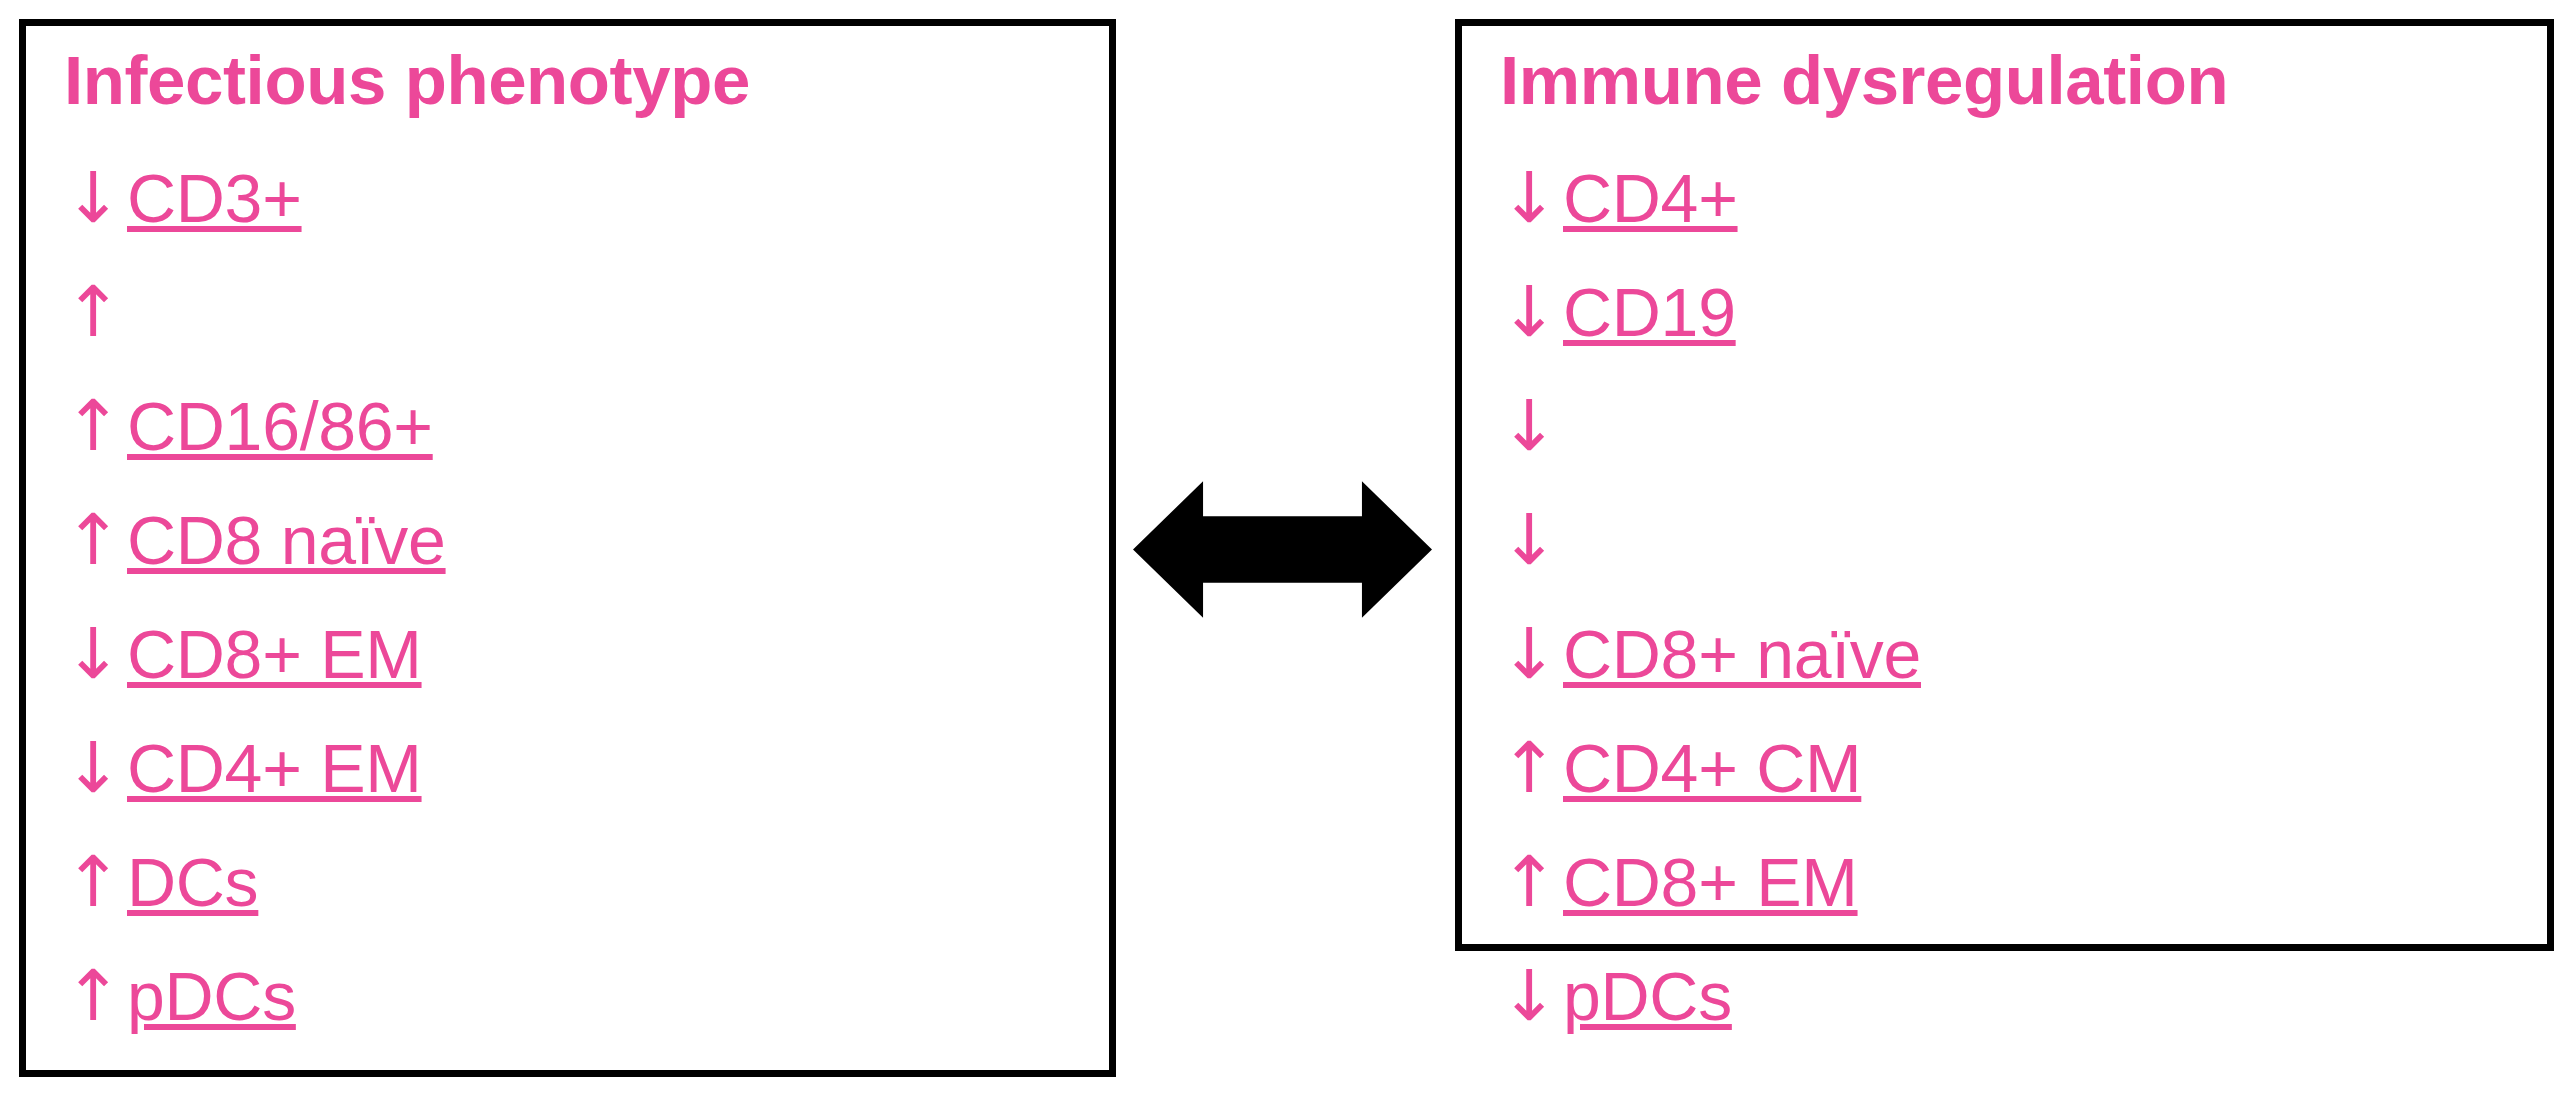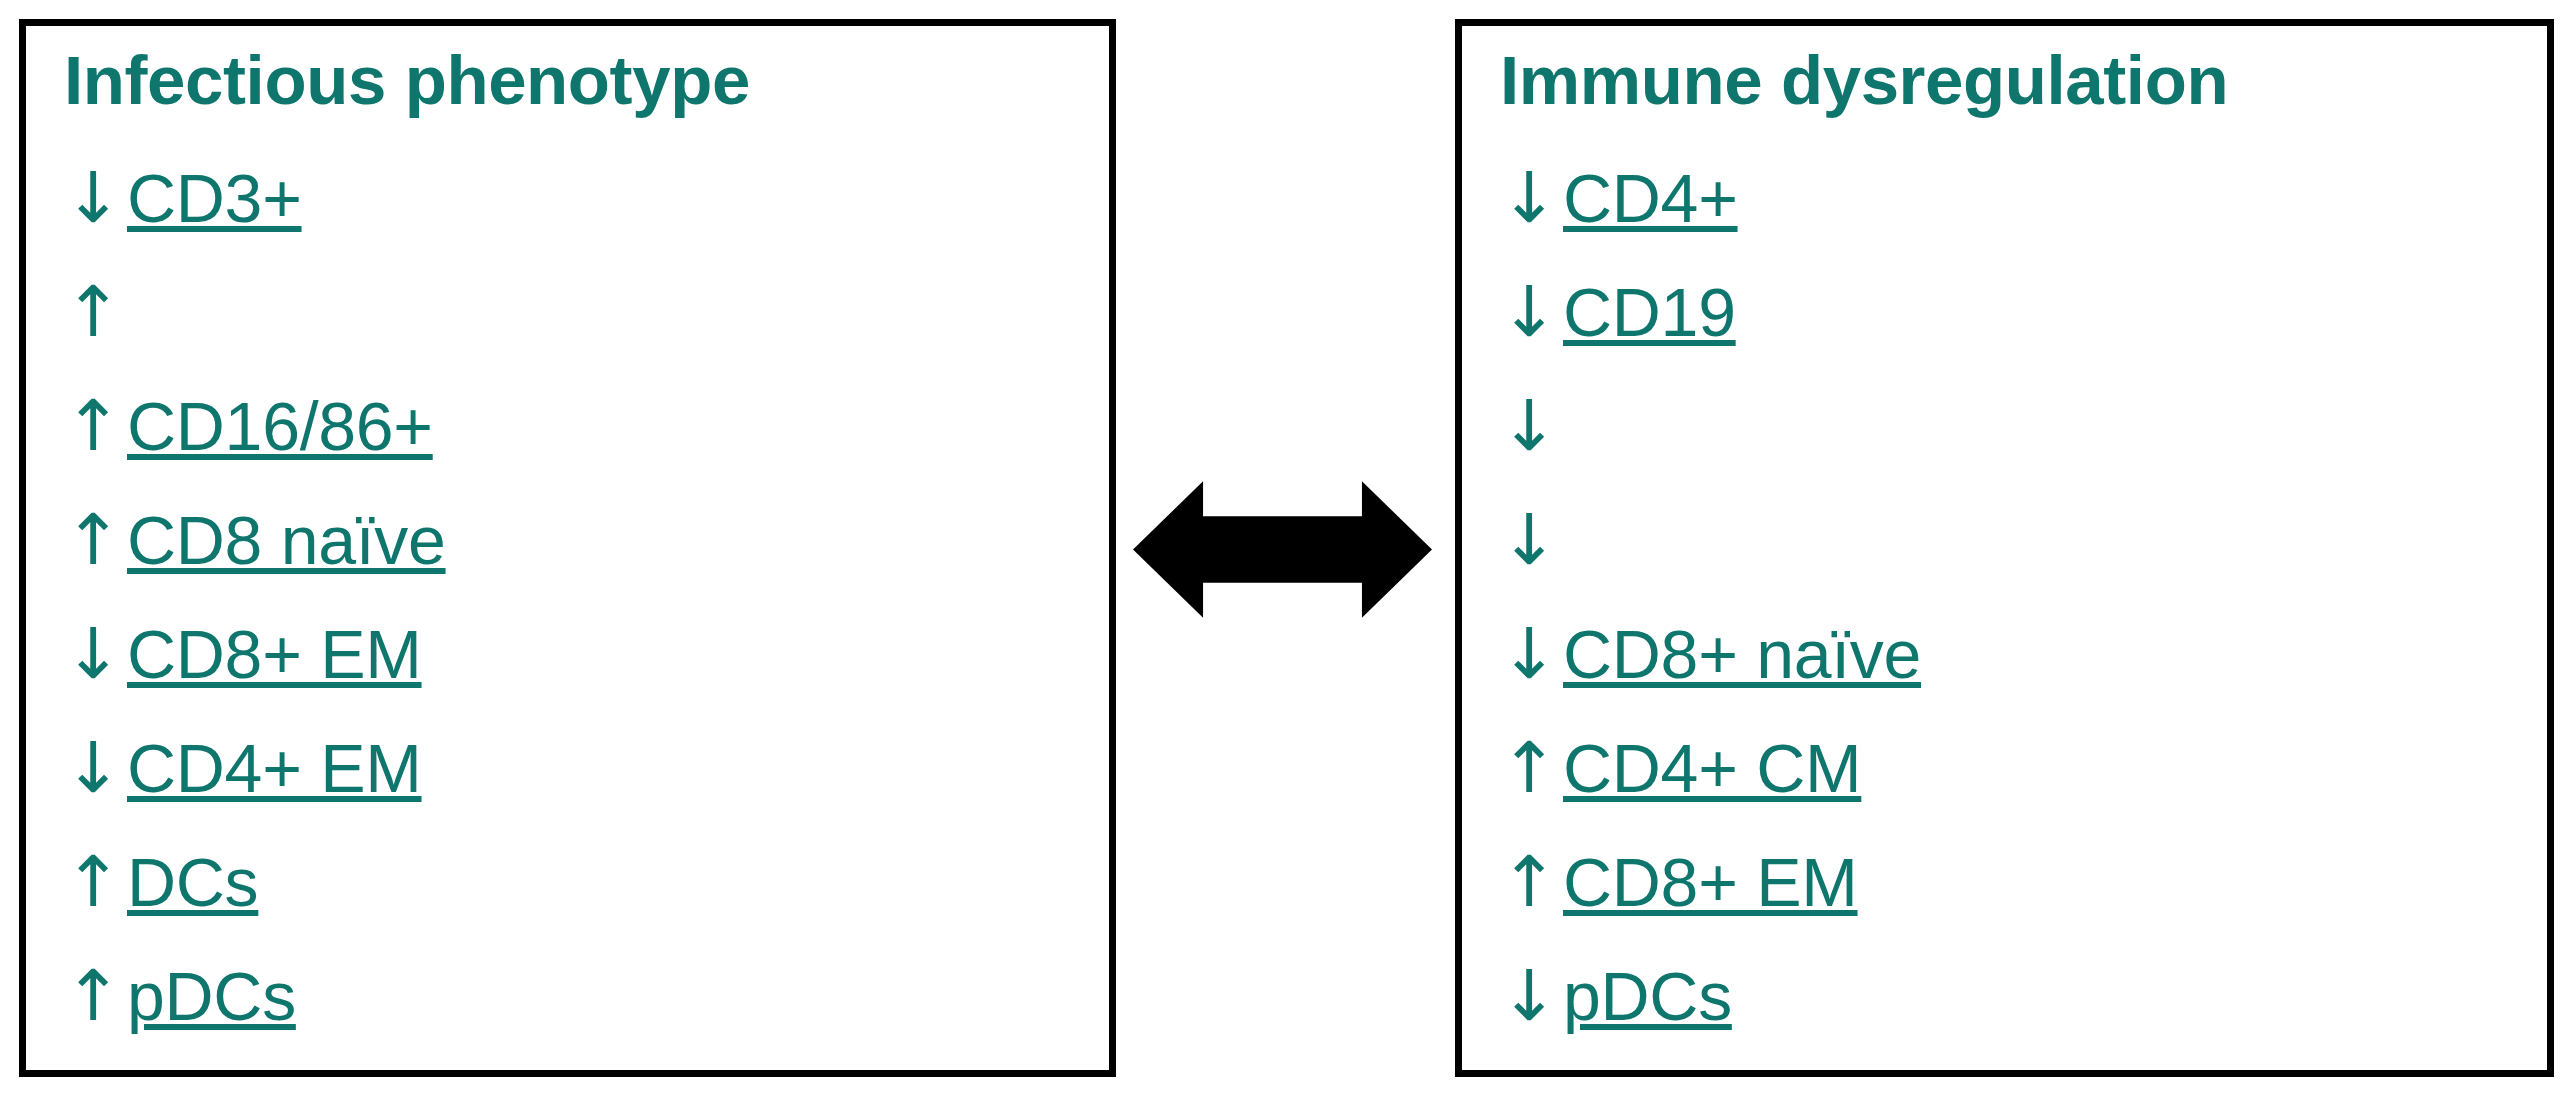--- a/index.html
+++ b/index.html
@@ -7,32 +7,32 @@
     padding: 0;
     background: #ffffff;
   }
   #canvas {
     position: relative;
     width: 2576px;
     height: 1109px;
     background: #ffffff;
     overflow: hidden;
     font-family: "Liberation Sans", "DejaVu Sans", sans-serif;
-    color: #0f766e;
+    color: #ec4899;
   }
 
   
   .panel {
     position: absolute;
     box-sizing: border-box;
     background: #ffffff;
     border: 7.7px solid #000000;
   }
   #panel-left  { left: 19px;   top: 19px; width: 1097px; height: 1058px; }
-  #panel-right { left: 1455px; top: 19px; width: 1099px; height: 1058px; }
+  #panel-right { left: 1455px; top: 19px; width: 1099px; height: 932px; }
 
   .panel-inner {
     position: absolute;
     left: 0; top: 0; right: 0; bottom: 0;
   }
 
   
   .panel-title {
     position: absolute;
     left: 38px;

